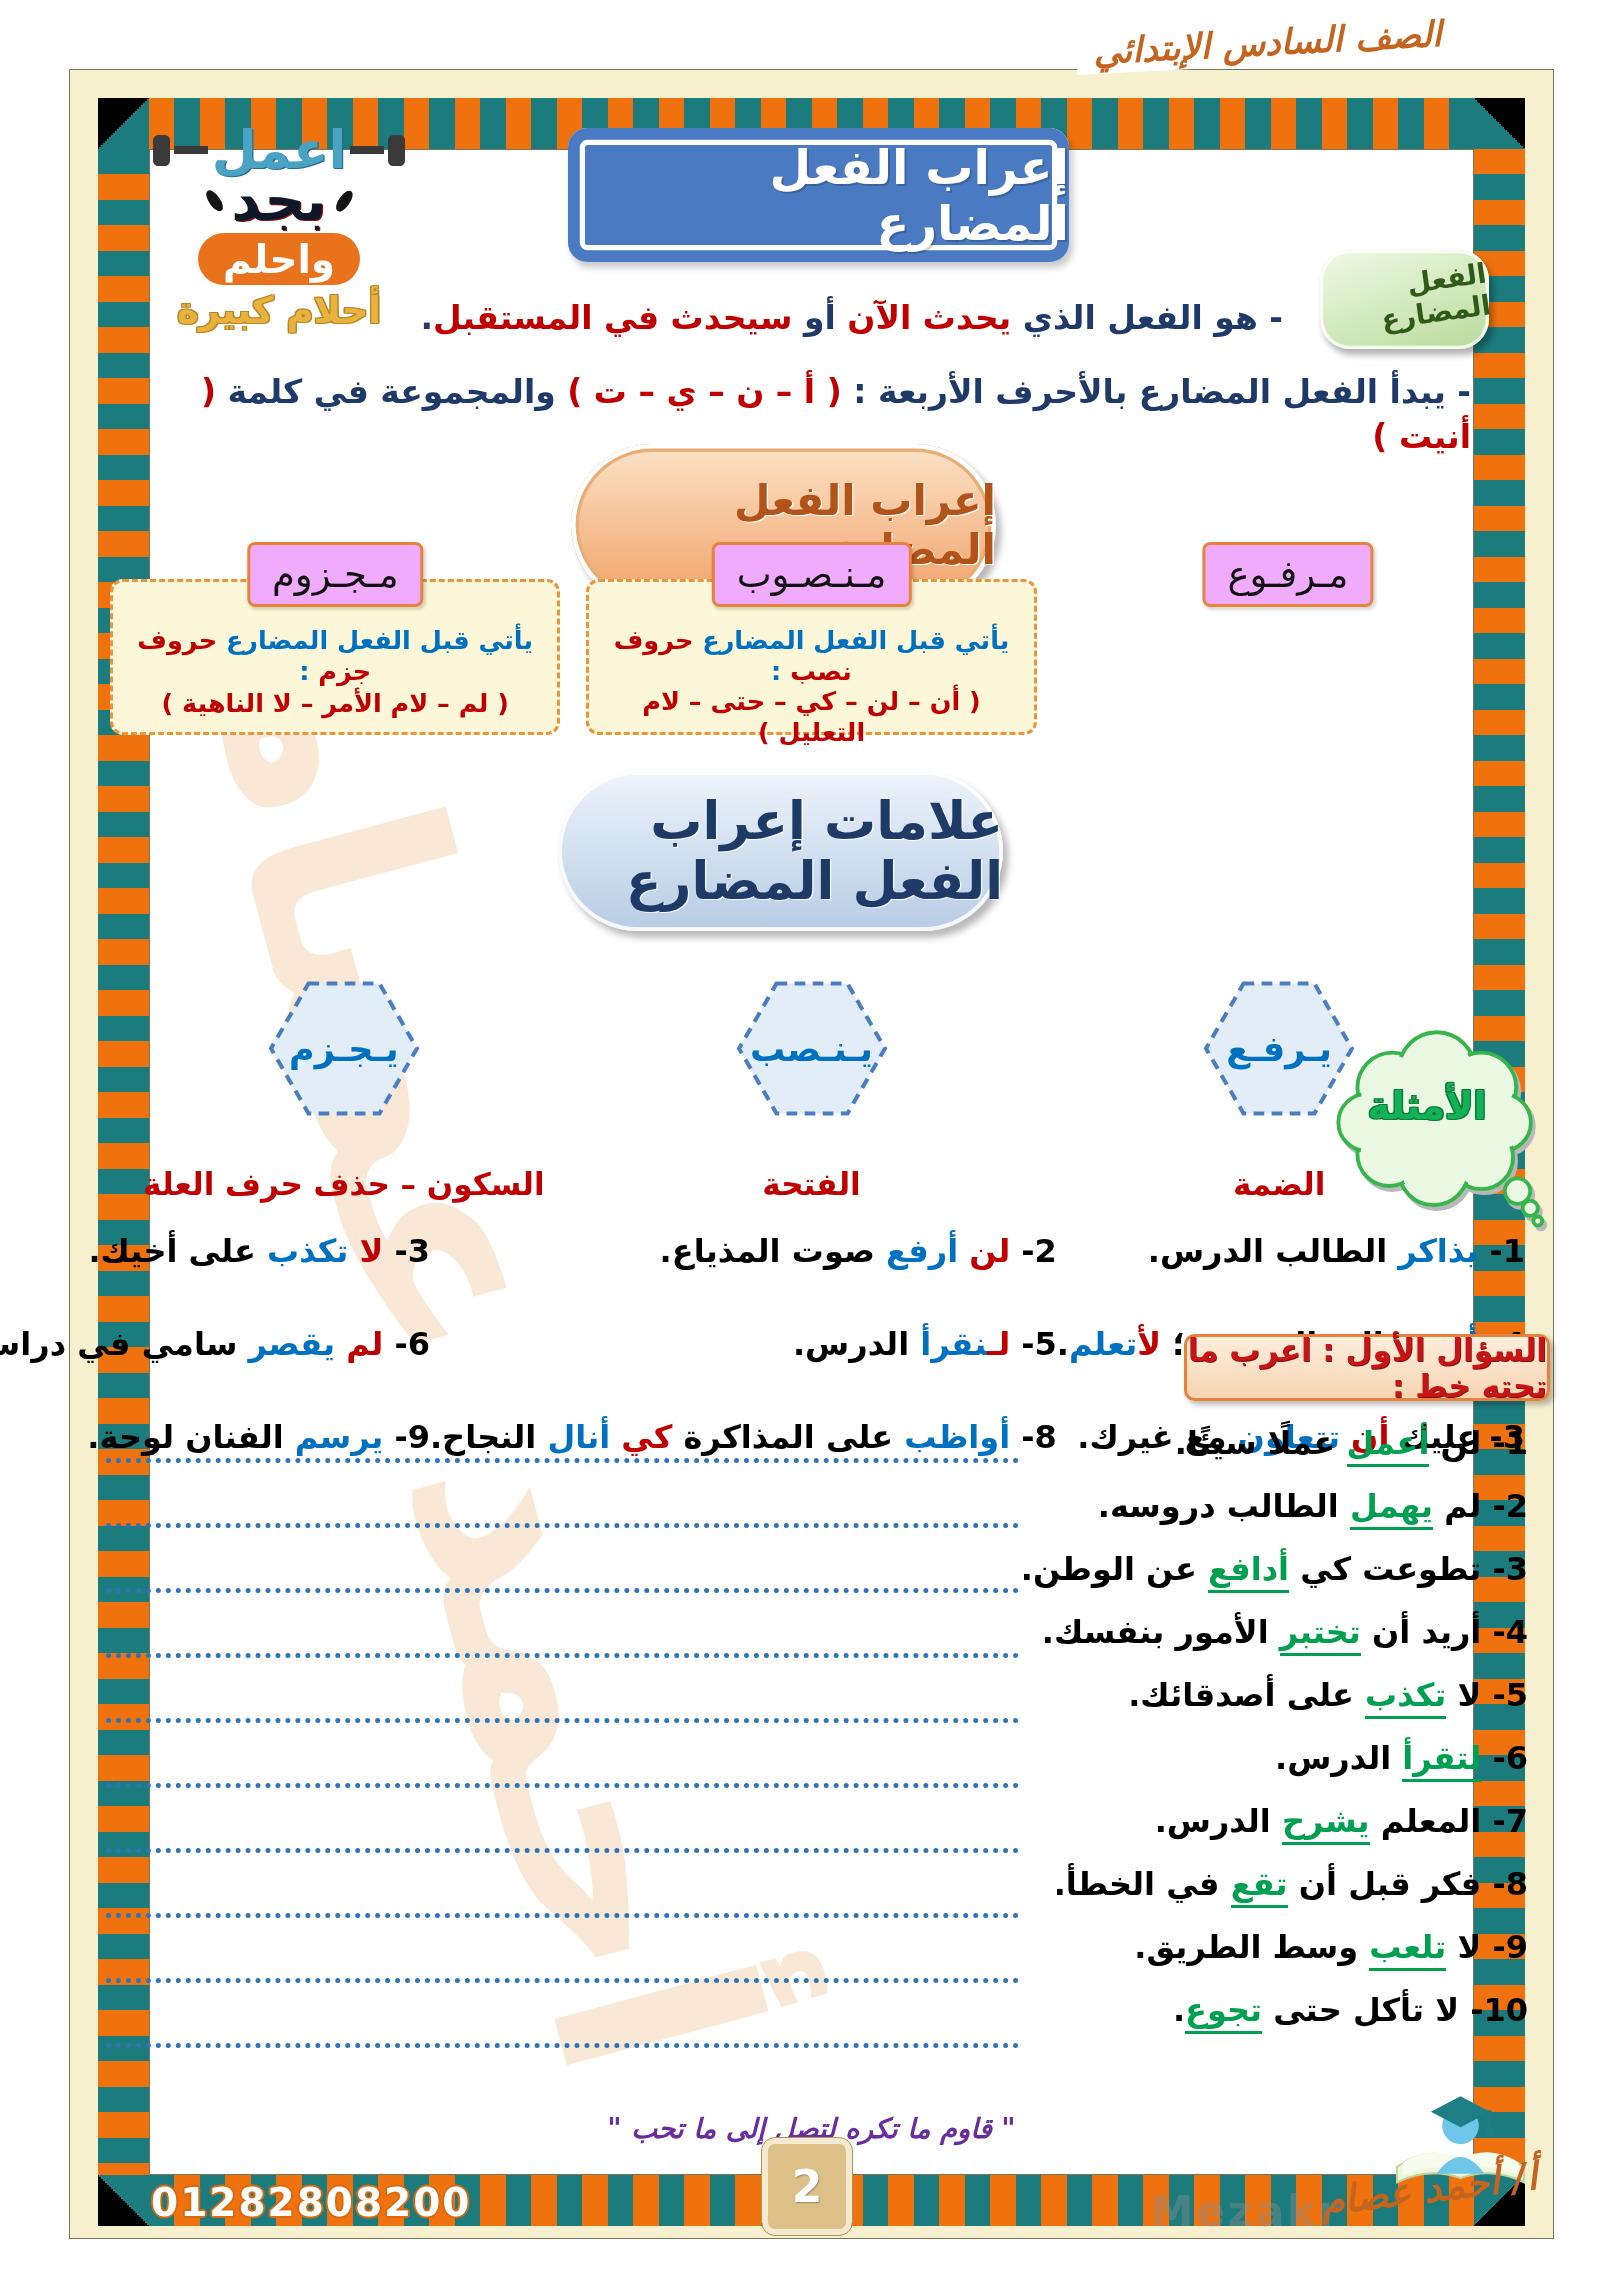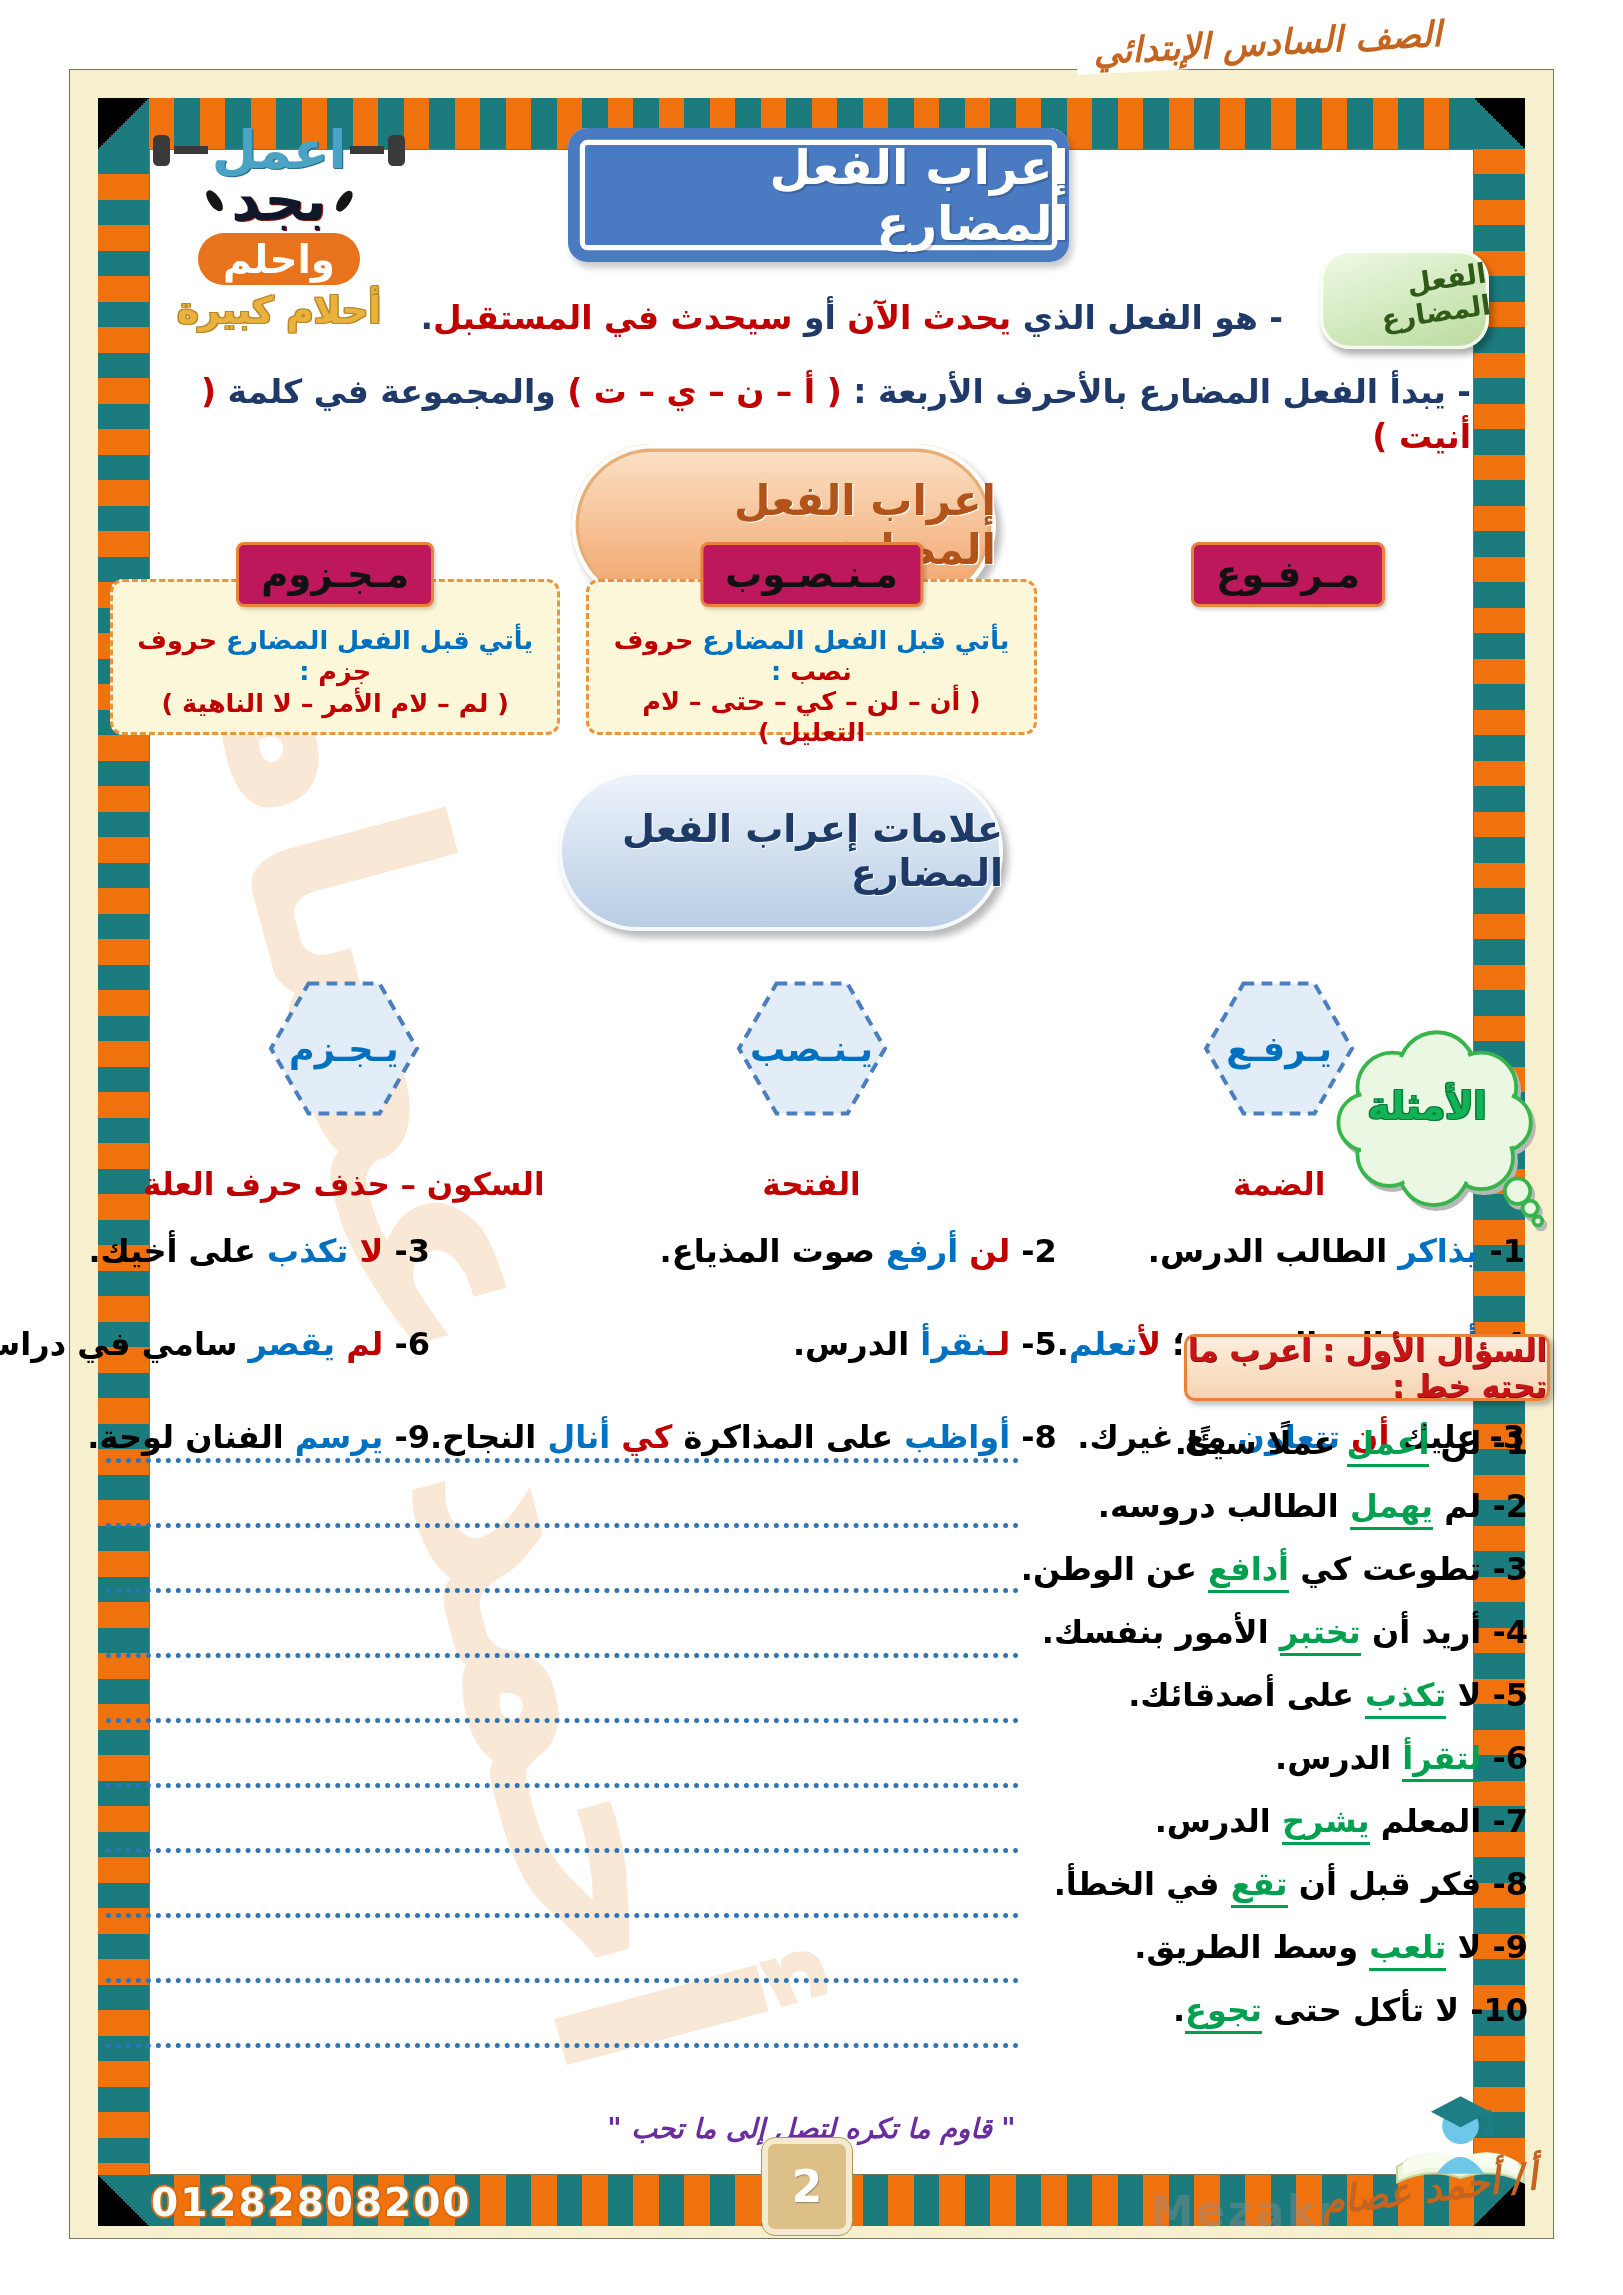--- a/index.html
+++ b/index.html
@@ -60,28 +60,28 @@
   .def-line1{top:296px;right:340px;left:209px;}
   .def-line2{top:370px;right:152px;left:164px;}
 
   
   .oval{position:absolute;display:flex;align-items:center;justify-content:center;z-index:2;border-radius:85px;}
   .oval1{left:571px;top:444px;width:425px;height:162px;background:linear-gradient(180deg,#fbe3c8,#f1a066);
     box-shadow:inset 0 0 0 4.6px #ffffff,inset 0 0 0 7.9px #e9ad76,5.2px 6.5px 7.9px rgba(0,0,0,.28);}
   .oval1 span{font-size:42px;font-weight:bold;color:#b2531a;text-shadow:1.3px 1.3px 0 #ffffff;}
   .oval2{left:558px;top:771px;width:445px;height:160px;background:linear-gradient(180deg,#eef4fb,#b7cce4);
     box-shadow:inset 0 0 0 3.9px rgba(255,255,255,.85),5.2px 6.5px 7.9px rgba(0,0,0,.28);}
-  .oval2 span{font-size:38px;font-weight:bold;color:#1e3a66;text-shadow:1.3px 1.3px 0 rgba(255,255,255,.8);}
+  .oval2 span{font-size:52px;font-weight:bold;color:#1e3a66;text-shadow:1.3px 1.3px 0 rgba(255,255,255,.8);}
 
   
   .cases{position:absolute;left:110px;right:110px;top:542px;display:grid;grid-template-columns:repeat(3,1fr);
     direction:rtl;column-gap:26px;z-index:2;}
   .case-col{position:relative;padding-top:37px;}
-  .case-tab{position:absolute;top:0;right:50%;transform:translateX(50%);z-index:3;background:#be185d;
-    border:3.3px solid #e8833c;border-radius:7.9px;padding:7.9px 22px;font-size:37px;font-weight:bold;color:#111;
+  .case-tab{position:absolute;top:0;right:50%;transform:translateX(50%);z-index:3;background:#f0abfc;
+    border:3.3px solid #e8833c;border-radius:7.9px;padding:7.9px 22px;font-size:37px;font-weight:normal;color:#111;
     white-space:nowrap;box-shadow:2px 2.6px 3.3px rgba(0,0,0,.15);}
   .case-box{height:156px;border:3.3px dashed #e8953e;border-radius:13px;background:#fdf7d9;
     display:flex;flex-direction:column;justify-content:space-between;align-items:center;
     padding:43px 9.2px 13px;text-align:center;}
   .case-line{font-size:25.5px;font-weight:bold;line-height:1.2;}
 
   
   .signs{position:absolute;left:110px;right:110px;top:978px;display:grid;grid-template-columns:repeat(3,1fr);
     direction:rtl;z-index:2;}
   .sign{display:flex;flex-direction:column;align-items:center;}

